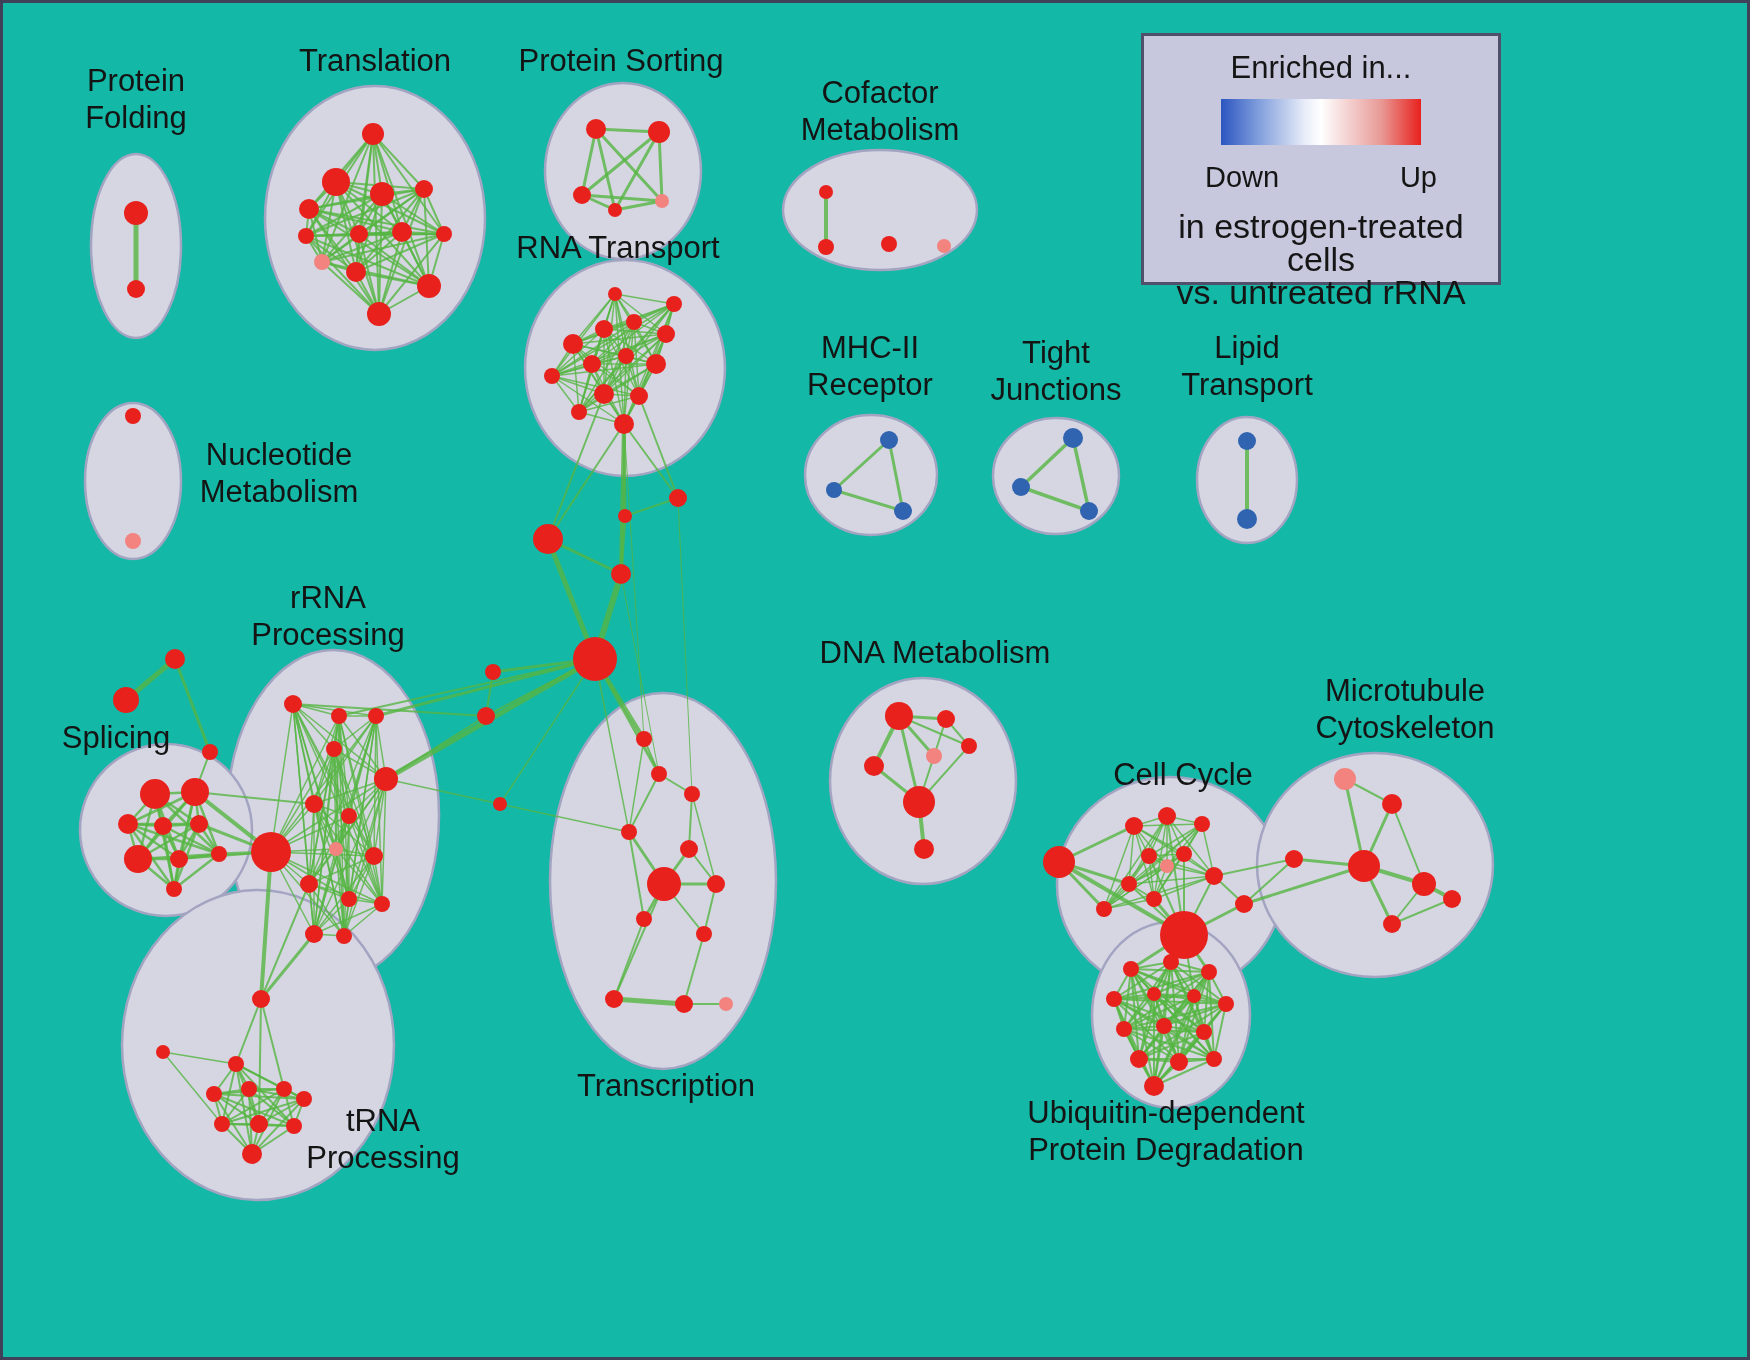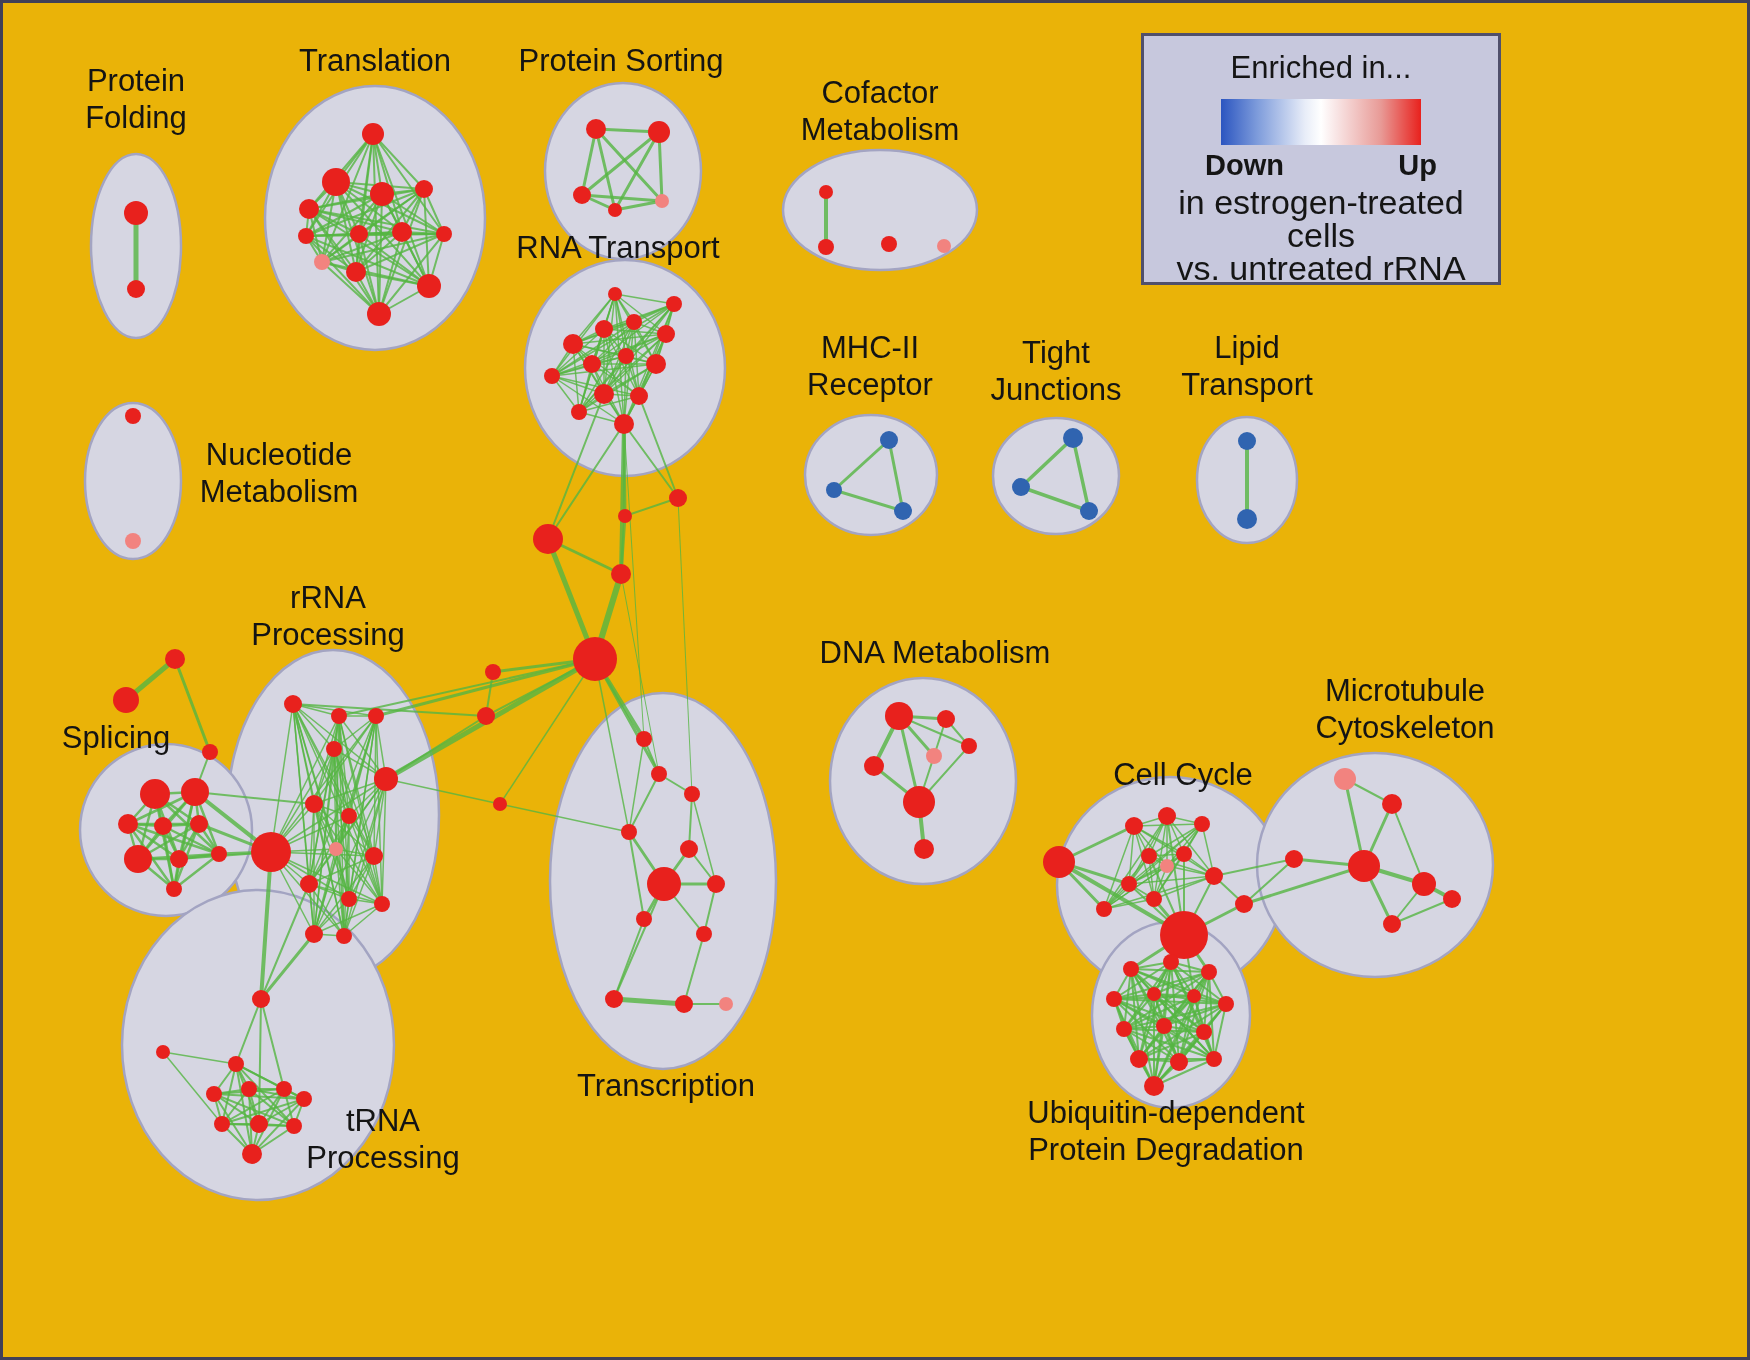--- a/index.html
+++ b/index.html
@@ -1,21 +1,21 @@
 <!DOCTYPE html>
 <html><head>
 <meta charset="utf-8">
 <style>
   html, body { margin: 0; padding: 0; }
   body { font-family: "Liberation Sans", sans-serif; }
   .stage {
     position: relative;
     width: 1750px;
     height: 1360px;
-    background: #eab308;
+    background: #14b8a6;
     border: 3px solid #404058;
     box-sizing: border-box;
     overflow: hidden;
   }
   #network {
     position: absolute;
     left: 0; top: 0;
     width: 1744px; height: 1354px;
   }
   .legend {
@@ -34,25 +34,24 @@
   .legend-bar {
     margin: 13px auto 4px auto;
     width: 200px;
     height: 46px;
     background: linear-gradient(90deg,
       #2b55c0 0%, #7d9bdb 18%, #e8edf8 42%, #ffffff 50%,
       #f8e4e4 58%, #e89a96 80%, #e8211d 100%);
   }
   .legend-ends {
     width: 232px;
-    margin: 4px auto;
+    margin: 16px auto;
     display: flex;
     justify-content: space-between;
     font-size: 29px;
-    font-weight: bold;
   }
   .legend-desc { font-size: 34px; line-height: 33px; }
   .legend-desc:first-of-type { margin-top: 6px; }
 </style>
 </head>
 <body>
 
 <div class="stage">
 
   <svg id="network" viewBox="0 0 1744 1354">

